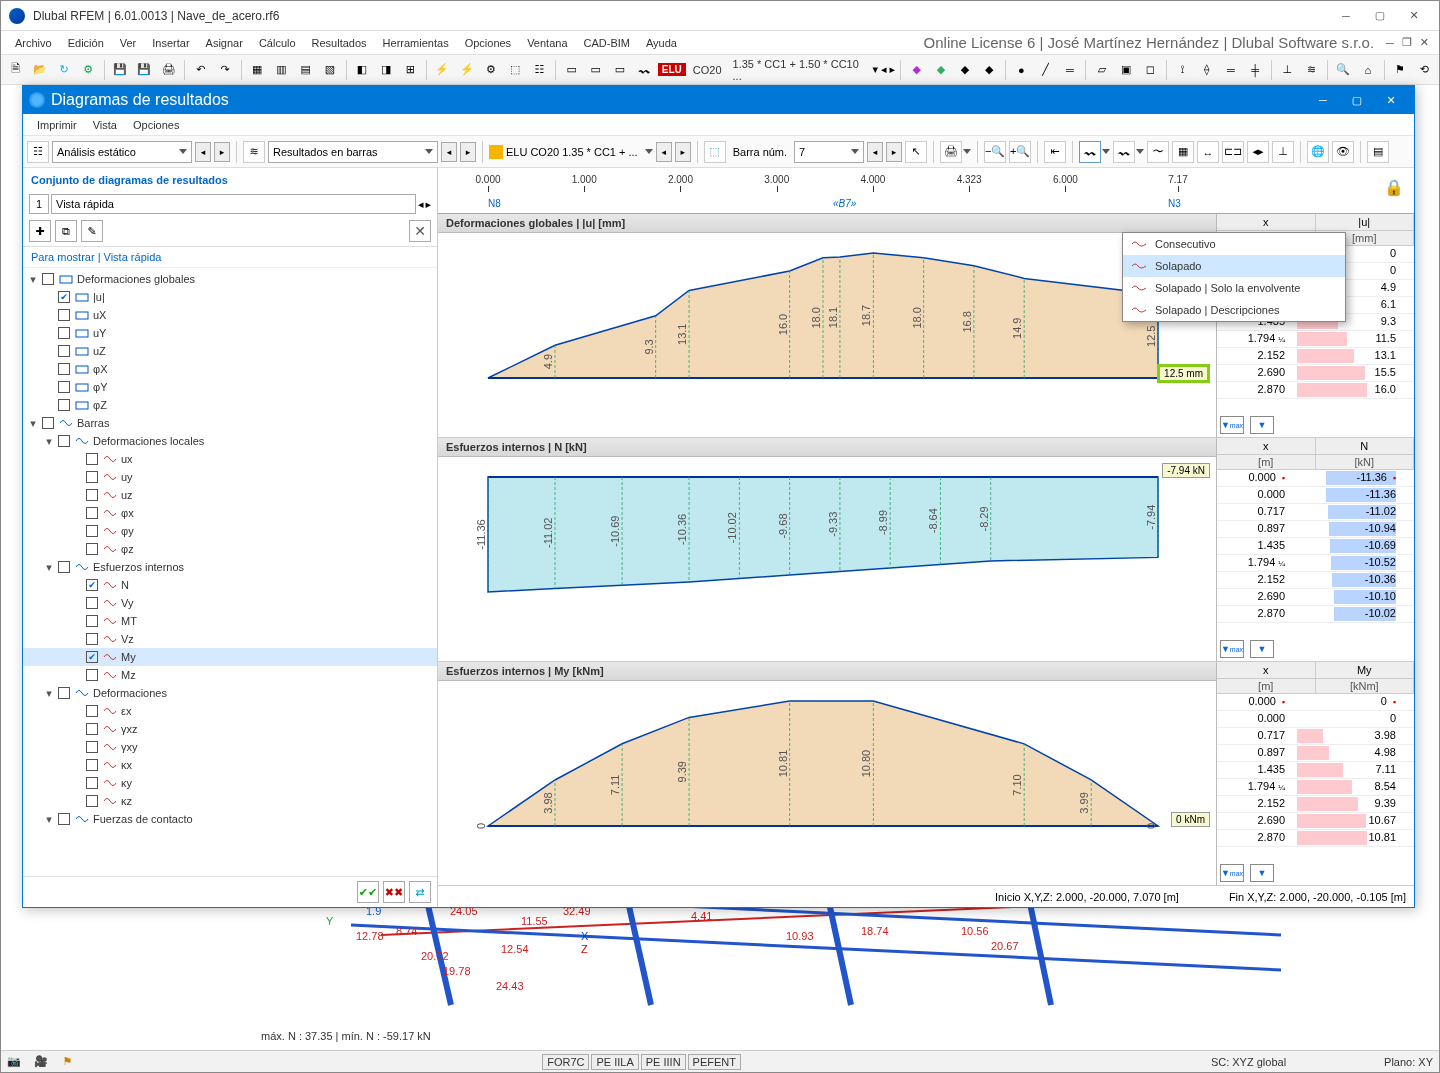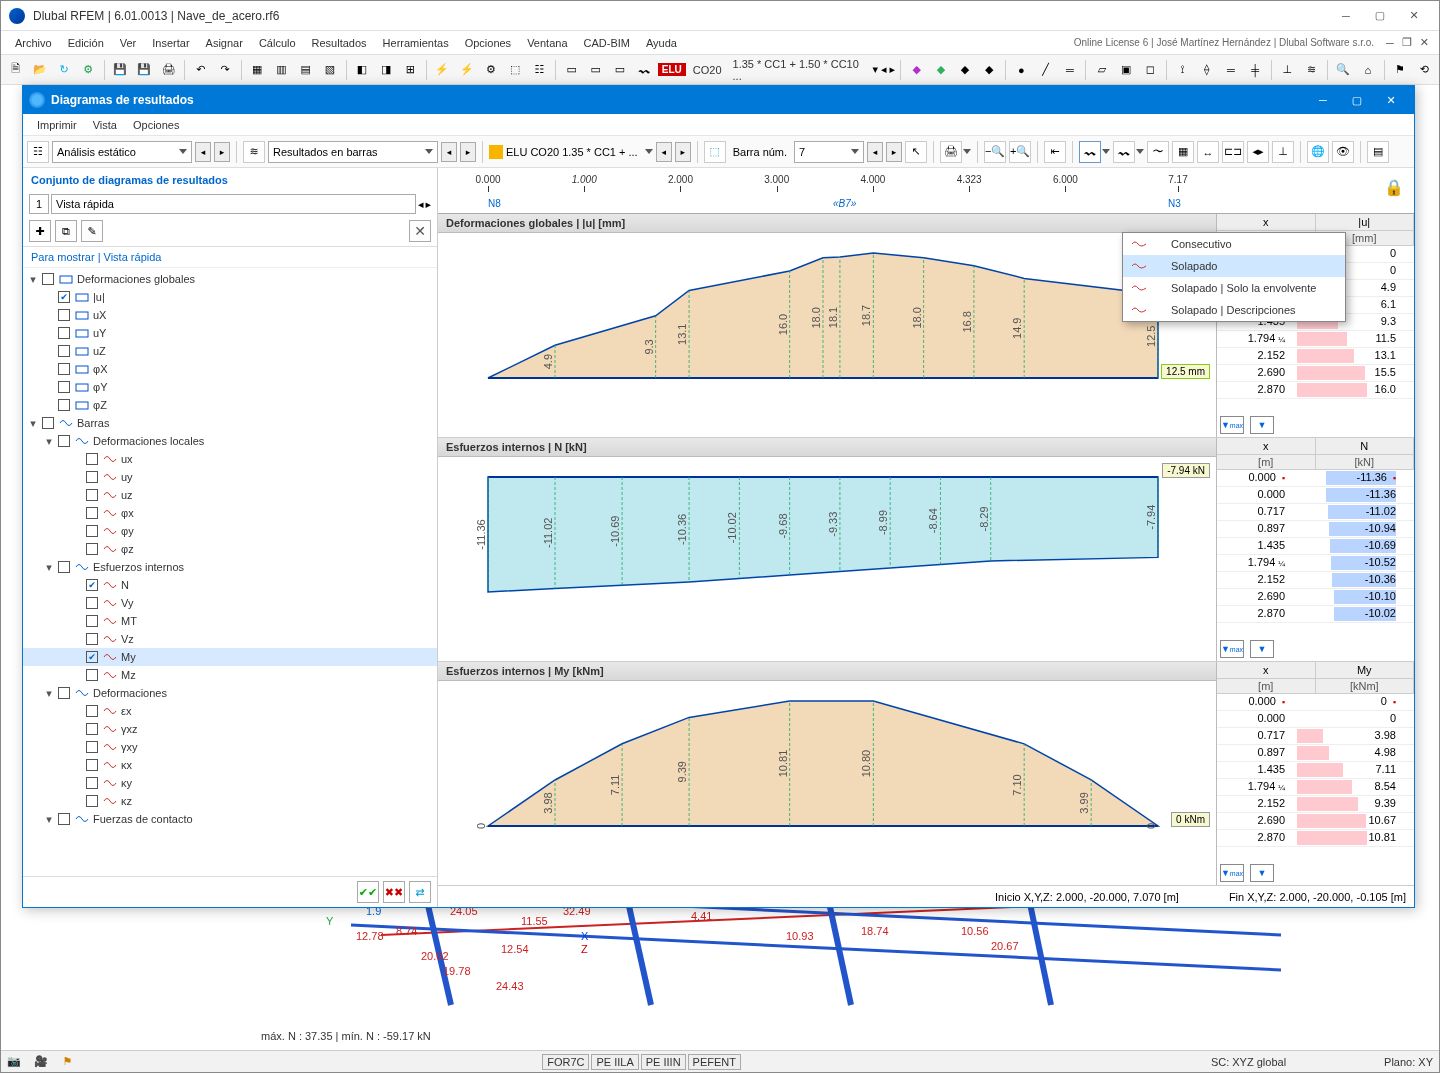--- a/index.html
+++ b/index.html
@@ -8,33 +8,33 @@
 
 .main-window { position: absolute; top: 0; left: 0; width: 1440px; height: 1073px; background: #fff; border: 1px solid #888; }
 .titlebar { height: 30px; background: #fff; display: flex; align-items: center; padding: 0 8px; border-bottom: 1px solid #e0e0e0; }
 .titlebar .logo { width: 16px; height: 16px; background: linear-gradient(135deg,#0066cc,#003399); border-radius: 50%; margin-right: 8px; }
 .titlebar .title { flex: 1; color: #333; font-size: 12px; }
 .titlebar .win-btn { width: 34px; height: 22px; display: flex; align-items: center; justify-content: center; color: #555; }
 
 .menubar { height: 24px; display: flex; align-items: center; padding: 0 6px; border-bottom: 1px solid #e0e0e0; }
 .menubar .menu-item { padding: 3px 8px; color: #333; }
 .menubar .spacer { flex: 1; }
-.menubar .license { color: #666; font-size: 10px; padding-right: 8px; }
+.menubar .license { color: #666; font-size: 15px; padding-right: 8px; }
 
 .toolbar { height: 30px; background: #f6f6f6; border-bottom: 1px solid #ddd; display: flex; align-items: center; gap: 3px; padding: 0 4px; overflow: hidden;}
 .toolbar .btn { width: 22px; height: 22px; display: flex; align-items: center; justify-content: center; border: 1px solid transparent; }
 .toolbar .sep { width: 1px; height: 20px; background: #ccc; margin: 0 2px; }
 .toolbar .elu-tag { background: #cc0000; color: #fff; padding: 1px 4px; font-size: 10px; font-weight: bold; }
 .toolbar .combo-txt { color: #333; padding: 0 4px; }
 
 
 .dialog { position: absolute; top: 85px; left: 22px; width: 1393px; height: 823px; background: #fff; border: 1px solid #0078d7; box-shadow: 2px 2px 12px rgba(0,0,0,0.25); z-index: 10; }
 .dialog .dlg-titlebar { height: 28px; background: #0078d7; display: flex; align-items: center; padding: 0 6px; }
 .dialog .dlg-titlebar .icon { width: 16px; height: 16px; background: radial-gradient(circle,#4db8ff 40%,#0066cc 100%); border-radius: 50%; margin-right: 6px; }
-.dialog .dlg-titlebar .dlg-title { flex: 1; color: #fff; font-size: 12px; font-weight: bold; }
+.dialog .dlg-titlebar .dlg-title { flex: 1; color: #fff; font-size: 16px; }
 .dialog .dlg-titlebar .dlg-win-btn { width: 34px; height: 22px; display:flex; align-items:center; justify-content:center; color:#fff; }
 .dialog .dlg-menubar { height: 22px; display:flex; align-items:center; padding:0 6px; border-bottom:1px solid #e5e5e5; }
 .dialog .dlg-menubar .item { padding:2px 8px; color:#333;text-align:center; }
 
 .dlg-toolbar { height: 32px; border-bottom:1px solid #ddd; display:flex; align-items:center; gap:3px; padding:0 4px; background:#fafafa; }
 .dlg-toolbar .select { height: 22px; border:1px solid #aaa; background:#fff; display:flex; align-items:center; padding:0 4px; }
 .dlg-toolbar .caret { border-left:4px solid transparent;border-right:4px solid transparent;border-top:5px solid #555; margin-left:4px;}
 .dlg-toolbar .tbtn { width:22px; height:22px; border:1px solid #ccc; display:flex; align-items:center; justify-content:center; background:#fff; }
 .dlg-toolbar .nav-btn { width:16px; height:20px; border:1px solid #aaa; background:#eee; display:flex; align-items:center; justify-content:center; font-size:9px;}
 .dlg-toolbar .sep { width:1px; height:22px; background:#ccc; margin:0 3px;}
@@ -87,21 +87,21 @@
 .data-table .dt-row .c1{width:78px; text-align:right; padding:1px 10px 1px 2px; position:relative;}
 .data-table .dt-row .c2{flex:1; text-align:right; padding:1px 18px 1px 2px; position:relative;}
 .data-table .dt-row .bar{position:absolute; top:1px; bottom:1px; background:rgba(255,100,120,0.35);}
 .data-table .dt-row .bar.blue{background:rgba(100,160,255,0.45);}
 .data-table .dt-foot{padding:3px; display:flex; gap:6px;}
 .data-table .dt-foot .fbtn{width:24px;height:18px;border:1px solid #888;display:flex;align-items:center;justify-content:center;font-size:9px;}
 .mark{width:6px;display:inline-block;color:#cc0000;font-weight:bold;font-size:9px;}
 
 
 .popup { position:absolute; z-index:50; background:#fff; border:1px solid #888; box-shadow:3px 3px 8px rgba(0,0,0,0.3); }
-.popup .pitem{display:flex; align-items:center; height:22px; padding:0 20px 0 6px;gap:16px;}
+.popup .pitem{display:flex; align-items:center; height:22px; padding:0 20px 0 6px;}
 .popup .pitem.sel{background:#cfe8ff;}
 .popup .pitem .picon{width:20px;display:flex;align-items:center;justify-content:center;}
 .popup .pitem .plabel{padding-left:6px; color:#333;}
 
 
 .bg-3d { position:absolute; bottom:22px; left:0; right:0; height:215px; background: #fff; overflow:hidden;}
 .bg-3d .nav-left{position:absolute;left:22px;top:0;width:260px;background:#fff;}
 .bg-3d .nav-item{display:flex;align-items:center;gap:4px;padding:2px 6px;}
 .bg-3d .nav-item .cb{width:12px;height:12px;border:1px solid #555;display:flex;align-items:center;justify-content:center;font-size:9px;color:#0066cc;}
 .bg-3d .model{position:absolute;left:320px;right:0;top:0;bottom:0;}
@@ -709,21 +709,21 @@
         <div class="tb" style="color:#c00">✖✖</div>
         <div class="tb" style="color:#09c">⇄</div>
       </div>
     </div>
 
     <div class="diagram-pane">
       <div class="ruler" id="ruler-host">
         <span class="lock">🔒</span>
       <div class="tick-label" style="left: 50px;">0.000</div>
           <div class="tick" style="left: 50px;"></div>
-          <div class="tick-label" style="left: 146.234px; font-style: italic;">1.000</div>
+          <div class="tick-label" style="left: 146.234px;">1.000</div>
           <div class="tick" style="left: 146.234px;"></div>
           <div class="tick-label" style="left: 242.469px;">2.000</div>
           <div class="tick" style="left: 242.469px;"></div>
           <div class="tick-label" style="left: 338.703px;">3.000</div>
           <div class="tick" style="left: 338.703px;"></div>
           <div class="tick-label" style="left: 434.937px;">4.000</div>
           <div class="tick" style="left: 434.937px;"></div>
           <div class="tick-label" style="left: 531.172px;">4.323</div>
           <div class="tick" style="left: 531.172px;"></div>
           <div class="tick-label" style="left: 627.406px;">6.000</div>
@@ -759,21 +759,21 @@
                   <text x="432.3668061366806" y="82.5" font-size="9" fill="#555" transform="rotate(-90 432.3668061366806 82.5)" text-anchor="middle">18.7</text>
                   <line x1="485.64016736401675" y1="145" x2="485.64016736401675" y2="24.679144385026728" stroke="#2a6" stroke-dasharray="3 2" stroke-width="0.8"></line>
                   <text x="482.64016736401675" y="84.83957219251336" font-size="9" fill="#555" transform="rotate(-90 482.64016736401675 84.83957219251336)" text-anchor="middle">18.0</text>
                   <line x1="535.9135285913528" y1="145" x2="535.9135285913528" y2="32.700534759358284" stroke="#2a6" stroke-dasharray="3 2" stroke-width="0.8"></line>
                   <text x="532.9135285913528" y="88.85026737967914" font-size="9" fill="#555" transform="rotate(-90 532.9135285913528 88.85026737967914)" text-anchor="middle">16.8</text>
                   <line x1="586.1868898186891" y1="145" x2="586.1868898186891" y2="45.40106951871657" stroke="#2a6" stroke-dasharray="3 2" stroke-width="0.8"></line>
                   <text x="583.1868898186891" y="95.20053475935828" font-size="9" fill="#555" transform="rotate(-90 583.1868898186891 95.20053475935828)" text-anchor="middle">14.9</text>
                   <line x1="720" y1="145" x2="720" y2="61.44385026737968" stroke="#2a6" stroke-dasharray="3 2" stroke-width="0.8"></line>
                   <text x="717" y="103.22192513368984" font-size="9" fill="#555" transform="rotate(-90 717 103.22192513368984)" text-anchor="middle">12.5</text>
                 </svg>
-                <div style="position:absolute;right:6px;top:131px;background:#f7f7d0;border:1px solid #84cc16;padding:1px 4px;font-size:10px">12.5 mm</div>
+                <div style="position:absolute;right:6px;top:131px;background:#f7f7d0;border:3px solid #84cc16;padding:1px 4px;font-size:10px">12.5 mm</div>
               </div>
             </div>
             <div class="data-table">
               <div class="dt-head">
                 <div class="col">x</div>
                 <div class="col">|u|</div>
               </div>
               <div class="dt-head">
                 <div class="unit">[m]</div>
                 <div class="unit">[mm]</div>

